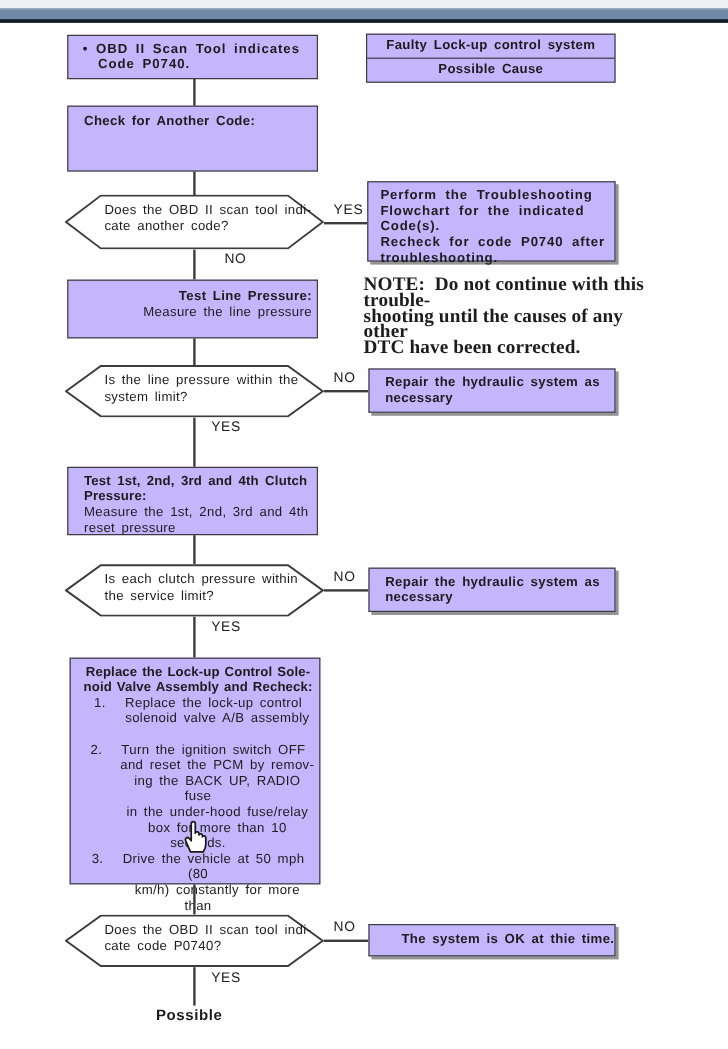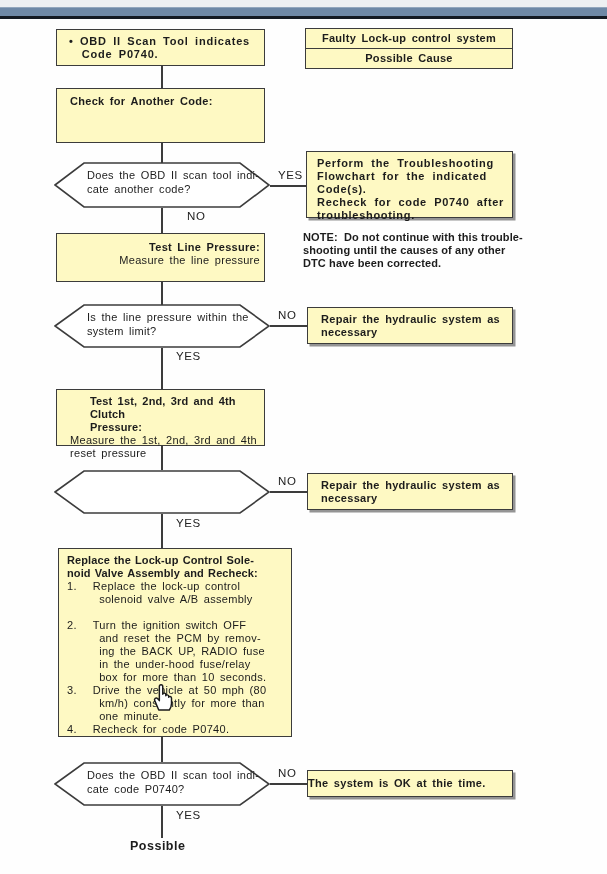--- a/index.html
+++ b/index.html
@@ -1,38 +1,38 @@
 <!DOCTYPE html>
 <html><head>
 <meta charset="utf-8">
 <style>
   html,body{margin:0;padding:0;background:#fff;}
   #canvas{position:relative;width:607px;height:874px;background:#fefefe;overflow:hidden;
           font-family:"Liberation Sans",sans-serif;color:#1c1c1c;}
   .topstrip{position:absolute;left:0;top:0;width:607px;height:7px;background:#eef0f2;}
   .topbar{position:absolute;left:0;top:7px;width:607px;height:12px;background:#6f89a6;
           border-top:1px solid #93a7bd;border-bottom:3px solid #141a22;box-sizing:border-box;}
-  .box{position:absolute;background:#fef9c3;border:1.5px solid #3c3c3c;box-sizing:border-box;
+  .box{position:absolute;background:#c4b5fd;border:1.5px solid #3c3c3c;box-sizing:border-box;
        font-size:11px;line-height:13px;letter-spacing:.3px;word-spacing:2px;}
   .box .pad{padding:5px 4px 4px 13px;}
   .bold{font-weight:700;}
   .pre{white-space:pre-wrap;}
   .shadow{box-shadow:2.5px 2.5px 0 rgba(60,60,60,.55);}
   .vline{position:absolute;width:1.6px;background:#3c3c3c;}
   .hline{position:absolute;height:1.6px;background:#3c3c3c;}
   .hex{position:absolute;}
   .hex svg{position:absolute;left:0;top:0;width:100%;height:100%;}
   .hex .q{position:absolute;left:33px;top:7px;font-size:11px;line-height:13.5px;
           letter-spacing:.3px;word-spacing:2px;white-space:pre-wrap;}
   .lbl{position:absolute;font-size:11.5px;letter-spacing:.6px;color:#222;}
   .pc-row{height:19px;display:flex;align-items:center;justify-content:center;
           font-weight:700;font-size:11px;letter-spacing:.3px;}
   .pc-row+.pc-row{border-top:1.5px solid #3c3c3c;}
-  .note{position:absolute;font-size:11px;font-weight:700;line-height:13px;
-        letter-spacing:.1px;white-space:pre-wrap;}
+  .note{position:absolute;font-size:16px;font-weight:700;line-height:13px;
+        letter-spacing:.1px;white-space:pre-wrap;font-family:Liberation Serif, serif;}
   .continues{position:absolute;font-weight:700;font-size:12.5px;letter-spacing:.5px;}
   .cursor{position:absolute;}
 </style>
 </head>
 <body>
 
 <div id="canvas">
   <div class="topstrip"></div>
   <div class="topbar" style="background-color: rgb(111, 137, 166);"></div>
 
@@ -101,45 +101,47 @@
   <div class="lbl" style="left:176px;top:350px;">YES</div>
   <div class="vline" style="left:161px;top:348px;height:41px;"></div>
 
   <div class="box shadow" style="left:307px;top:307px;width:206px;height:37px;">
     <div class="pad bold pre">Repair the hydraulic system as
 necessary</div>
   </div>
 
   <div class="box" style="left:56px;top:389px;width:209px;height:57px;">
     <div class="pad" style="padding-top:5px;">
-      <div class="bold pre" style="letter-spacing:.15px;margin-left:20px;">Test 1st, 2nd, 3rd and 4th Clutch
+      <div class="bold pre" style="letter-spacing:.15px;">Test 1st, 2nd, 3rd and 4th Clutch
 Pressure:</div>
       <div class="pre">Measure the 1st, 2nd, 3rd and 4th
 reset pressure</div>
     </div>
   </div>
 
   <div class="vline" style="left:161px;top:446px;height:24px;"></div>
 
   <div class="hex" style="left:54px;top:470px;width:216px;height:44px;">
     <svg viewBox="0 0 216 44" preserveAspectRatio="none">
       <polygon points="1,22 30,1 186,1 215,22 186,43 30,43" fill="#fff" stroke="#3c3c3c" stroke-width="1.6"></polygon>
     </svg>
+    <div class="q">Is each clutch pressure within
+the service limit?</div>
   </div>
   <div class="lbl" style="left:278px;top:475px;">NO</div>
   <div class="hline" style="left:270px;top:491px;width:37px;"></div>
   <div class="lbl" style="left:176px;top:517px;">YES</div>
   <div class="vline" style="left:161px;top:514px;height:34px;"></div>
 
   <div class="box shadow" style="left:307px;top:473px;width:206px;height:37px;">
     <div class="pad bold pre">Repair the hydraulic system as
 necessary</div>
   </div>
 
-  <div class="box" style="left:58px;top:548px;width:234px;height:189px;">
+  <div class="box" style="left:58px;top:548px;width:209px;height:189px;text-align:center;">
     <div class="pad" style="padding:5px 3px 3px 8px;">
       <div class="bold pre" style="letter-spacing:.1px;word-spacing:1px;">Replace the Lock-up Control Sole-
 noid Valve Assembly and Recheck:</div>
       <div class="pre">1.   Replace the lock-up control
       solenoid valve A/B assembly
 
 2.   Turn the ignition switch OFF
       and reset the PCM by remov-
       ing the BACK UP, RADIO fuse
       in the under-hood fuse/relay
@@ -158,21 +160,21 @@
       <polygon points="1,22 30,1 186,1 215,22 186,43 30,43" fill="#fff" stroke="#3c3c3c" stroke-width="1.6"></polygon>
     </svg>
     <div class="q">Does the OBD II scan tool indi-
 cate code P0740?</div>
   </div>
   <div class="lbl" style="left:278px;top:767px;">NO</div>
   <div class="hline" style="left:270px;top:783px;width:37px;"></div>
   <div class="lbl" style="left:176px;top:809px;">YES</div>
   <div class="vline" style="left:161px;top:806px;height:32px;"></div>
 
-  <div class="box shadow" style="left:307px;top:770px;width:206px;height:27px;display:flex;align-items:center;justify-content:flex-start;">
+  <div class="box shadow" style="left:307px;top:770px;width:206px;height:27px;display:flex;align-items:center;justify-content:flex-end;">
     <div class="bold">The system is OK at thie time.</div>
   </div>
 
   <div class="continues" style="left:130px;top:839px;">Possible</div>
 
   <div class="cursor" style="left:148px;top:679px;width:30px;height:34px;">
     <svg viewBox="0 0 24 28" width="30" height="34">
       <path d="M8.5 25.5 L5.2 17.8 C4.4 16.2 6.3 14.9 7.5 16.1 L9 17.8 L9 6.2 C9 4.2 11.8 4.2 11.8 6.2 L11.8 12.6 C11.8 11.3 14.3 11.3 14.3 12.8 L14.3 13.8 C14.3 12.7 16.7 12.8 16.7 14.2 L16.7 15.1 C16.7 14.1 19 14.2 19 15.7 L19 20.2 C19 22.8 18.2 24.1 17.2 25.5 Z" fill="#fff" stroke="#1a1a1a" stroke-width="1.2" stroke-linejoin="round"></path>
     </svg>
   </div>

